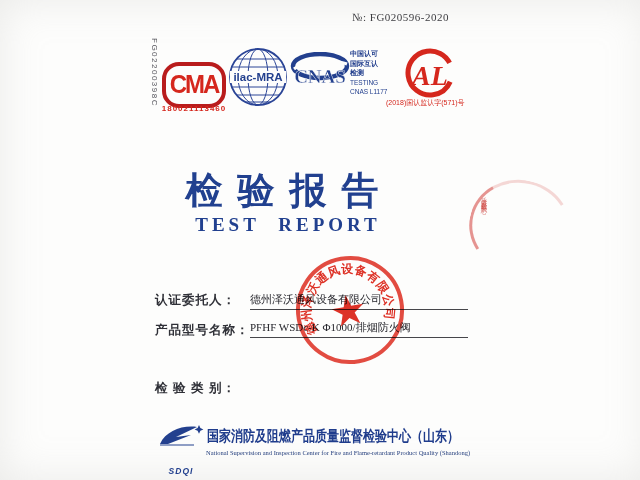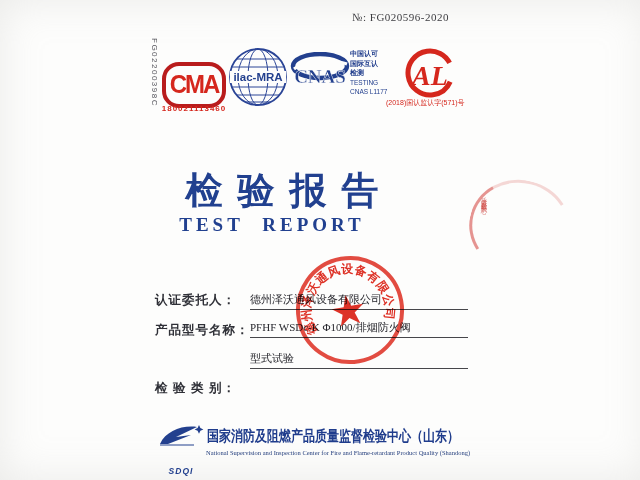--- a/index.html
+++ b/index.html
@@ -21,21 +21,21 @@
   .ilac{top:46px;left:227px;}
   
   .cnas{top:52px;left:290px;}
   .cnas-caption{top:49px;left:350px;color:#24408e;font-size:7px;line-height:9.5px;font-weight:bold;}
   .cnas-caption .lat{font-size:6.5px;font-weight:normal;}
   
   .cal{top:48px;left:400px;}
   .cal-caption{top:98px;left:386px;width:110px;color:#d5271d;font-size:7px;letter-spacing:0;}
   
   .title-zh{top:166px;left:0;width:564px;text-align:center;color:#21408f;font-size:37px;font-weight:bold;letter-spacing:15px;text-indent:15px;}
-  .title-en{top:214px;left:0;width:544px;text-align:center;color:#21408f;font-family:"Liberation Serif",serif;font-size:19px;font-weight:bold;letter-spacing:4px;word-spacing:10px;}
+  .title-en{top:214px;left:16px;width:544px;text-align:center;color:#21408f;font-family:"Liberation Serif",serif;font-size:19px;font-weight:bold;letter-spacing:4px;word-spacing:10px;}
   
   .edge-stamp{top:180px;left:469px;width:96px;height:88px;border-radius:50%;
     border:3px solid transparent;border-left-color:rgba(206,44,38,.5);border-top-color:rgba(206,44,38,.18);
     transform:rotate(14deg);}
   .edge-stamp-text{top:192px;left:479px;writing-mode:vertical-rl;font-size:6.5px;letter-spacing:1.5px;
     color:rgba(198,40,34,.55);filter:blur(.4px);}
   
   .field-label{color:#2f3037;font-size:12.5px;font-weight:bold;letter-spacing:1px;}
   .field-value{position:absolute;left:250px;width:218px;border-bottom:1px solid #46464a;
     color:#26262c;font-size:11px;font-family:"Liberation Serif",serif;padding-bottom:2px;white-space:nowrap;}
@@ -120,21 +120,20 @@
   <div class="abs edge-stamp"></div>
   <div class="abs edge-stamp-text">质量监督检验中心</div>
 
   <div class="abs field-label f1l">认证委托人：</div>
   <div class="field-value f1v">德州泽沃通风设备有限公司</div>
 
   <div class="abs field-label f2l">产品型号名称：</div>
   <div class="field-value f2v">PFHF WSDc-K Φ1000/排烟防火阀</div>
 
   <div class="abs field-label f3l">检 验 类 别：</div>
-  <div class="field-value f3v">型式试验</div>
 
   <div class="abs stamp">
     <svg width="100" height="100" viewBox="0 0 96 96">
       <defs>
         <path id="arcTop" d="M 15.4,65.2 A 36,36 0 1 1 80.6,65.2" fill="none"></path>
       </defs>
       <text font-size="11.5" font-weight="bold" fill="#de271b" letter-spacing="0.5" font-family="Liberation Sans, sans-serif">
         <textPath href="#arcTop">德州泽沃通风设备有限公司</textPath>
       </text>
       <text x="48" y="64" text-anchor="middle" font-size="40" fill="#de271b">★</text>

